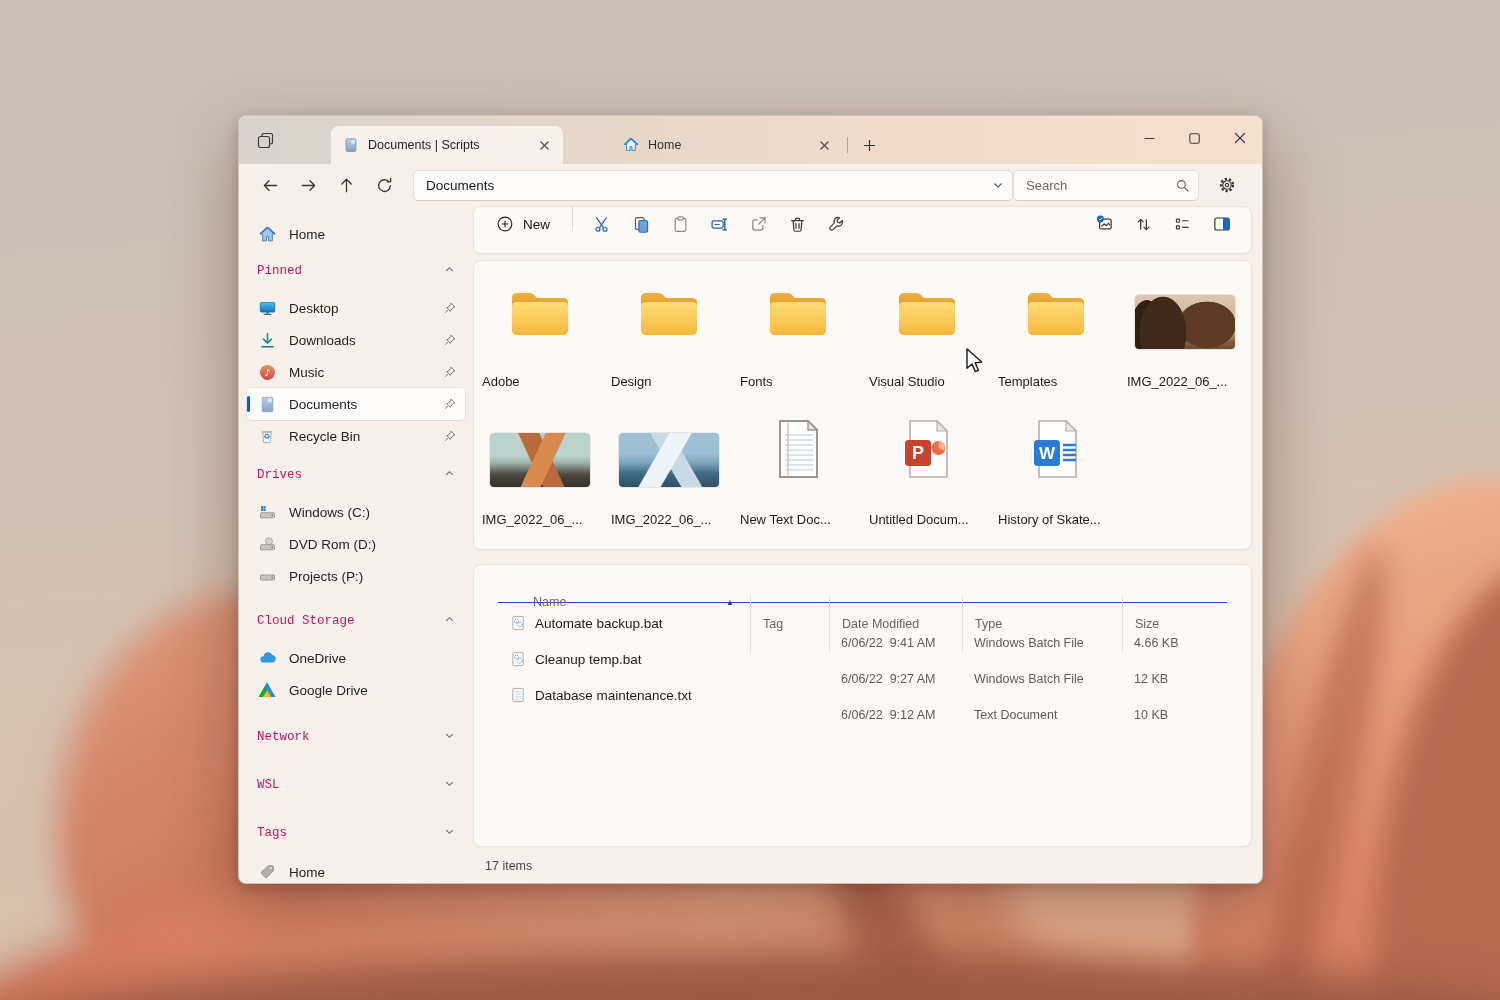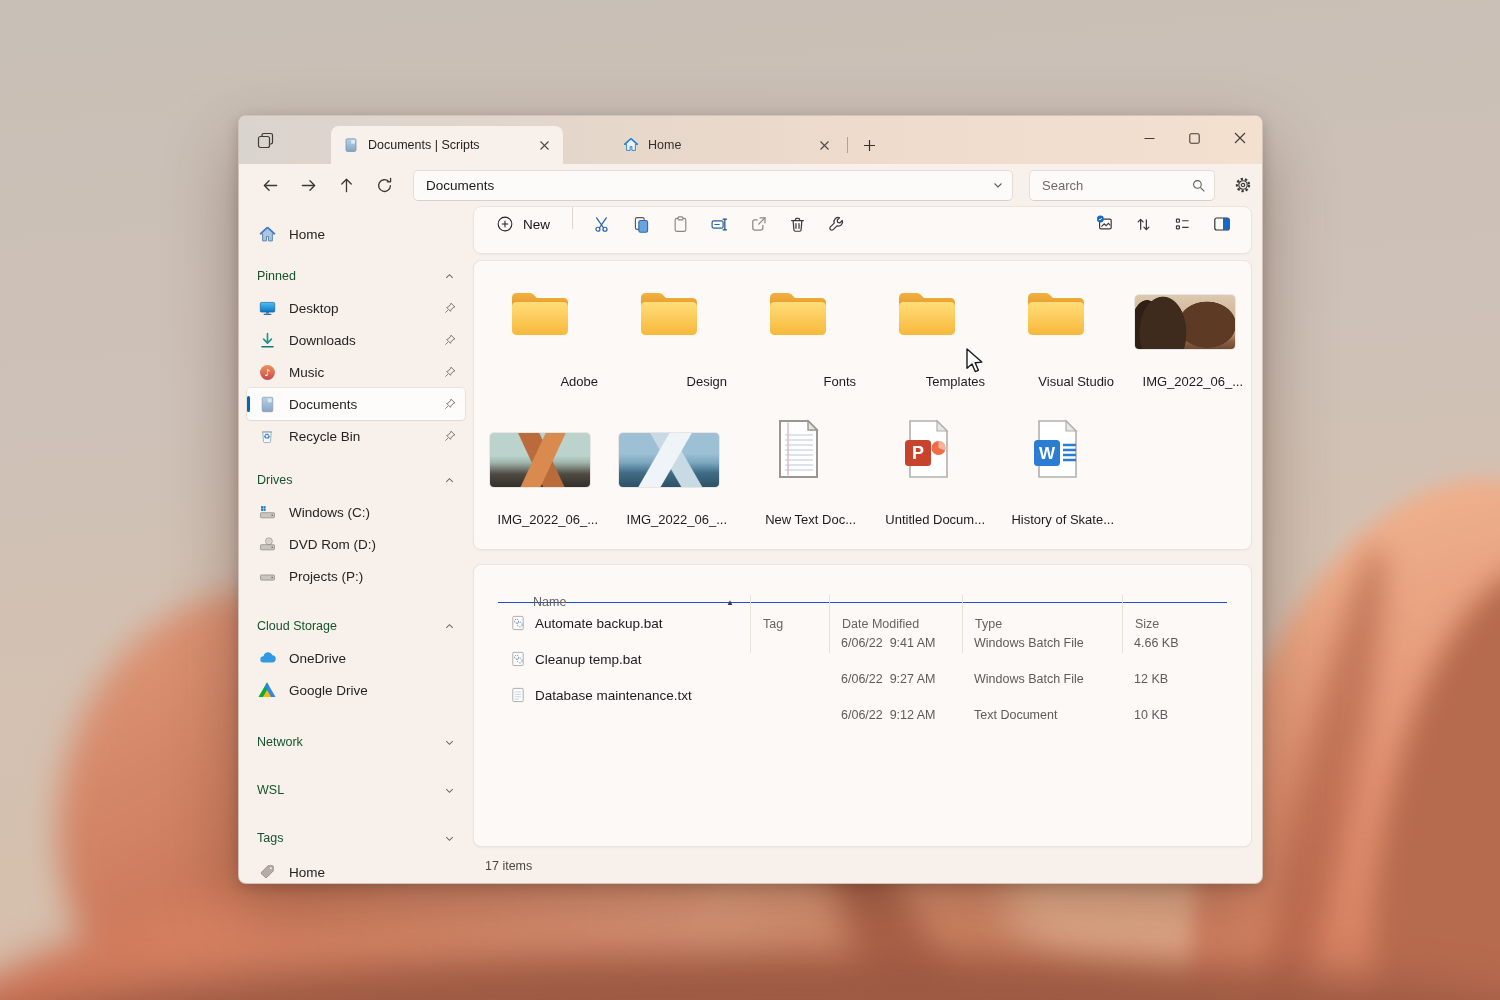--- a/index.html
+++ b/index.html
@@ -47,39 +47,39 @@
   .win-controls { position:absolute; right:0; top:0; height:48px; display:flex; }
   .wc { width:45px; height:44px; display:flex; align-items:center; justify-content:center; color:#3d3d3d; }
 
   
   .navbar { height:42px; display:flex; align-items:center; padding-left:12px; }
   .nbtn { width:38px; height:36px; display:flex; align-items:center; justify-content:center; color:#393939; border-radius:4px; }
   .addressbar { width:600px; height:31px; background:#fdfbfa; border:1px solid #e4ddd7; border-bottom-color:#d8d0c9;
     border-radius:5px; display:flex; align-items:center; padding:0 8px 0 12px; margin-left:10px; font-size:13.5px; color:#1a1a1a; }
   .addr-chevron { margin-left:auto; color:#5c5c5c; display:flex; }
   .searchbox { width:186px; height:31px; background:#fdfbfa; border:1px solid #e4ddd7; border-bottom-color:#d8d0c9;
-    border-radius:5px; display:flex; align-items:center; padding:0 8px 0 4px; margin-left:16px; }
+    border-radius:5px; display:flex; align-items:center; padding:0 8px 0 4px; margin-left:0; }
   .searchbox input { border:none; outline:none; background:transparent; flex:1; min-width:0;
     font-family:"Liberation Sans",sans-serif; font-size:13px; color:#1a1a1a; padding-left:8px; }
   .searchbox input::placeholder { color:#6e6a66; }
   .search-icon { color:#5f5b58; display:flex; flex:none; }
   .gear-btn { width:36px; height:36px; display:flex; align-items:center; justify-content:center; color:#3b3b3b; margin-left:10px; border-radius:4px; }
 
   
   .bodyrow { display:flex; height:679px; }
 
   
   .sidebar { width:234px; flex:none; padding-top:12px; font-size:13.5px; }
   .sitem { height:32px; margin:0 8px; border-radius:4px; display:flex; align-items:center;
     padding:0 8px 0 10px; color:#242424; position:relative; }
   .sitem .sicon { width:20px; height:20px; margin-right:12px; display:flex; align-items:center; justify-content:center; flex:none; }
   .sitem .pin { margin-left:auto; color:#6f6a64; display:flex; }
   .sitem.selected { background:#fefcfb; box-shadow:0 0 0 1px rgba(0,0,0,.05), 0 1px 2px rgba(0,0,0,.05); }
   .sitem.selected::before { content:""; position:absolute; left:0; top:8px; width:3px; height:16px; border-radius:2px; background:#0067c0; }
-  .sheader { height:24px; margin:16px 8px 4px; display:flex; align-items:center; padding:0 10px; color:#14532d; font-size:12.5px; }
+  .sheader { height:24px; margin:16px 8px 4px; display:flex; align-items:flex-start; padding:0 10px; color:#be185d; font-size:12.5px;font-family:Liberation Mono, monospace; }
   .sheader .chev { margin-left:auto; color:#6e6862; display:flex; }
   .mt22 { margin-top:22px; } .mt14 { margin-top:14px; } .mt24 { margin-top:24px; } .mt6 { margin-top:6px; }
 
   
   .content { flex:1; padding-right:10px; display:flex; flex-direction:column; }
   .panel { background:#fcf9f7; border:1px solid #ebe4de; border-radius:8px; box-shadow:0 1px 2px rgba(0,0,0,.04); }
 
   
   .toolbar { height:48px; display:flex; align-items:flex-start; padding:0 10px; }
   .tnew { display:flex; align-items:center; gap:9px; padding:0 12px; height:34px; font-size:13.5px; color:#141414; border-radius:4px; }
@@ -89,21 +89,21 @@
 
   
   .gridpanel { height:290px; margin-top:6px; display:grid; grid-template-columns:repeat(6,129px);
     justify-content:center; align-content:center; row-gap:10px; }
   .tile { width:126px; height:128px; border:1.5px solid transparent; border-radius:4px; position:relative;
     display:flex; flex-direction:column; align-items:center; justify-self:center; }
   .tile.selected { border-color:#2a6fbe; background:#efeeed; }
   .tile .icon-slot { position:absolute; top:15px; left:0; right:0; display:flex; justify-content:center; }
   .tile .icon-slot2 { position:absolute; top:22px; left:0; right:0; display:flex; justify-content:center; }
   .tile .icon-slot3 { position:absolute; top:8px; left:0; right:0; display:flex; justify-content:center; }
-  .tile .tname { position:absolute; bottom:10px; left:4px; right:4px; text-align:right;
+  .tile .tname { position:absolute; bottom:10px; left:4px; right:4px; text-align:left;
     font-size:13px; color:#1c1c1c; white-space:nowrap; overflow:hidden; }
   .thumb { width:100px; height:54px; border-radius:4px; box-shadow:0 0 0 1px rgba(0,0,0,.08); }
   .th1 { background-image:
       radial-gradient(55px 85px at 28% 70%, #3f2a1e 0 42%, transparent 43%),
       radial-gradient(75px 60px at 72% 55%, #5c3a24 0 38%, transparent 39%),
       radial-gradient(40px 70px at 12% 62%, #2f2016 0 40%, transparent 41%),
       linear-gradient(180deg,#dcc9b0 0%,#cfb294 50%,#c9a27b 68%,#8a5f41 86%,#6e4a31 100%); }
   .th2 { background-image:
       linear-gradient(115deg, transparent 44%, #d98a4f 45% 60%, transparent 61%),
       linear-gradient(245deg, transparent 40%, #b96b3c 41% 57%, transparent 58%),
@@ -625,31 +625,31 @@
         </div>
 
 
         <div class="tile">
           <span class="icon-slot">
             <svg width="66" height="52" viewBox="0 0 66 52">
                 <path d="M5 10q0-5 5-5h13q2 0 3.5 1.5L30 10h26q5 0 5 5v5H5z" fill="url(#gFoldTab)"></path>
                 <rect x="5" y="14" width="56" height="33" rx="4.5" fill="url(#gFold)"></rect>
               </svg>
           </span>
-          <span class="tname">Templates</span>
+          <span class="tname">Visual Studio</span>
         </div>
 
         <div class="tile">
           <span class="icon-slot">
             <svg width="66" height="52" viewBox="0 0 66 52">
                 <path d="M5 10q0-5 5-5h13q2 0 3.5 1.5L30 10h26q5 0 5 5v5H5z" fill="url(#gFoldTab)"></path>
                 <rect x="5" y="14" width="56" height="33" rx="4.5" fill="url(#gFold)"></rect>
               </svg>
           </span>
-          <span class="tname">Visual Studio</span>
+          <span class="tname">Templates</span>
         </div>
 
         <div class="tile">
           <span class="icon-slot2">
               <span class="thumb th1"></span>
             </span>
           <span class="tname">IMG_2022_06_...</span>
         </div>
 
         <div class="tile">

